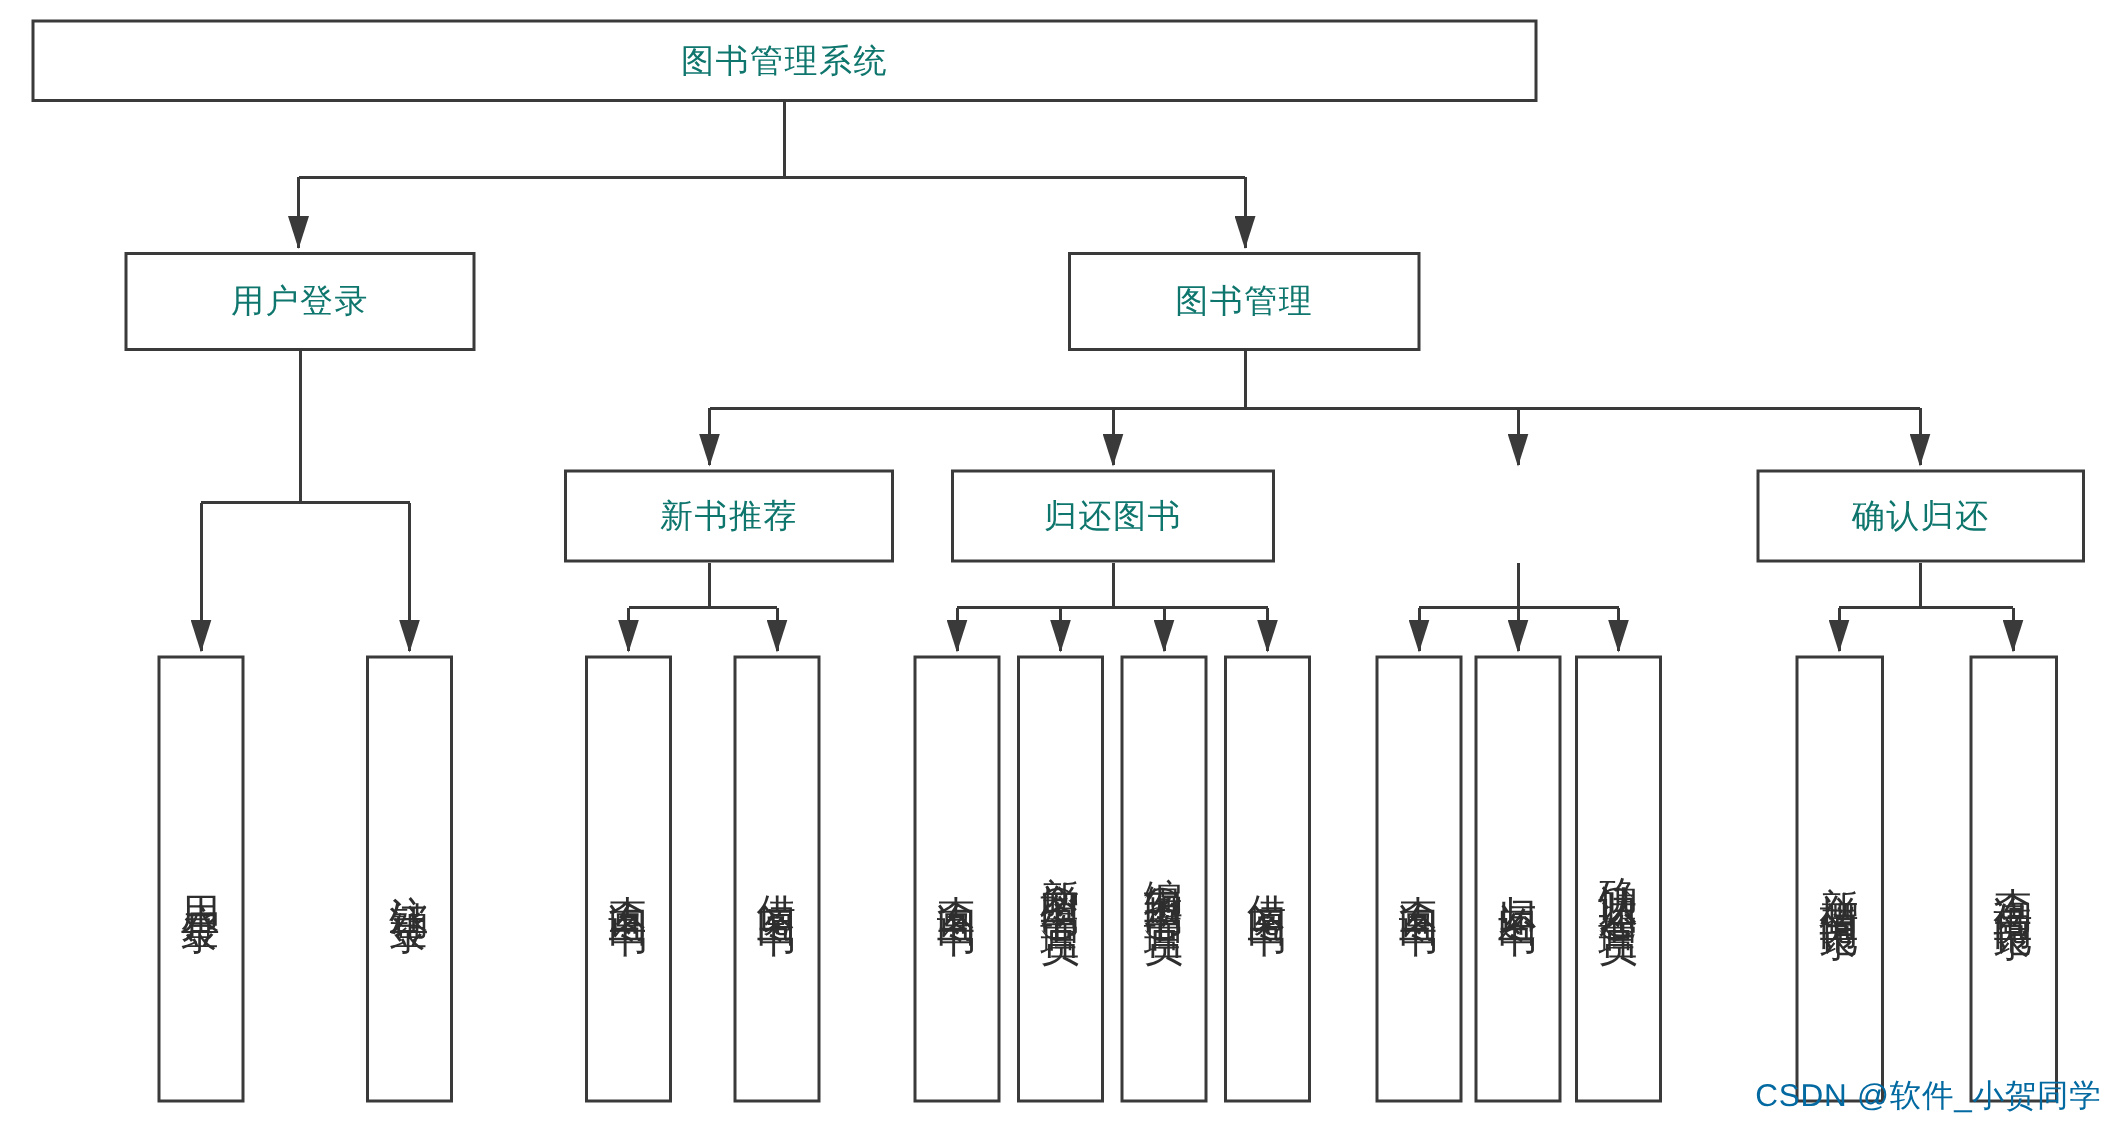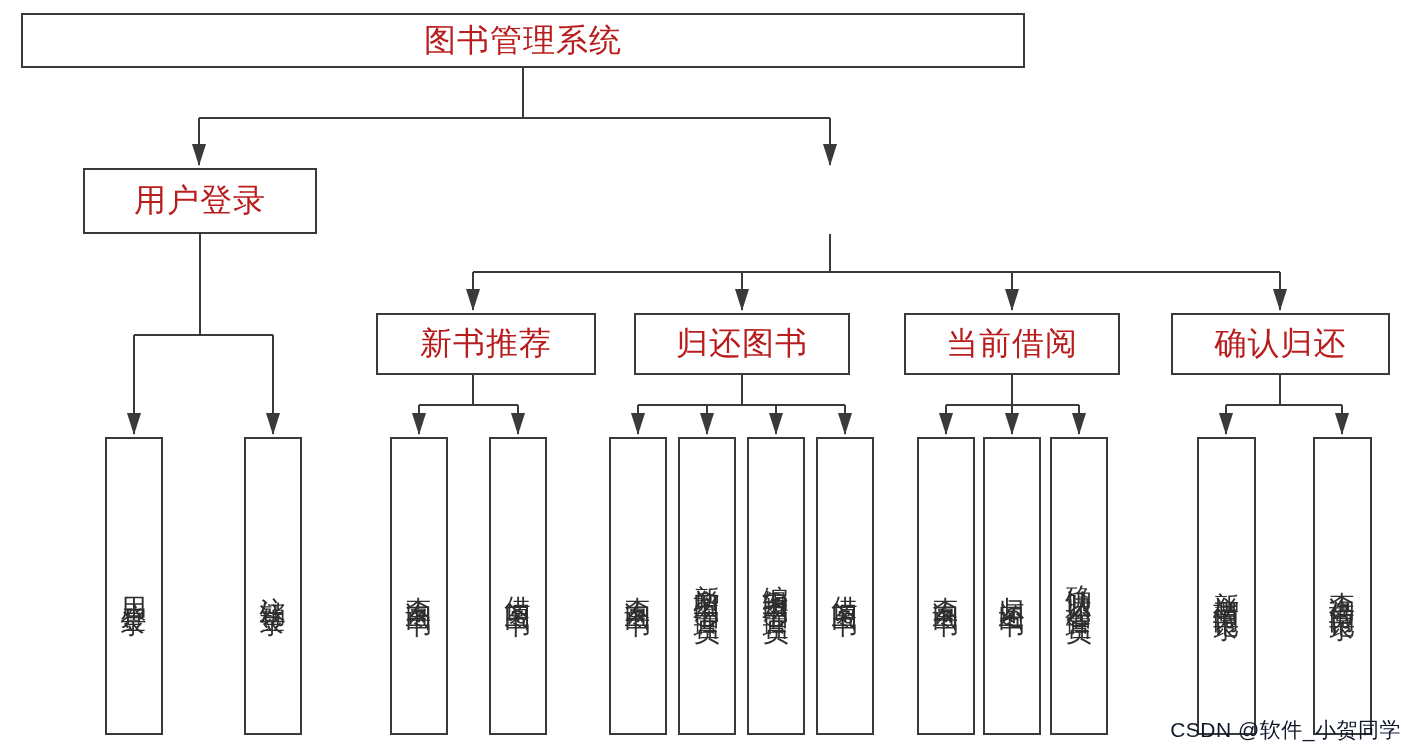--- a/index.html
+++ b/index.html
@@ -31,41 +31,41 @@
     position: absolute;
     box-sizing: border-box;
     background: #ffffff;
     border: 2px solid #3a3a3a;
     display: flex;
     align-items: center;
     justify-content: center;
     z-index: 2;
   }
   .node .lbl {
-    font-size: 32px;
-    color: #b91c1c;
+    font-size: 22px;
+    color: #0f766e;
     letter-spacing: 1px;
     white-space: nowrap;
   }
   .node .vlbl {
     writing-mode: vertical-rl;
     text-orientation: mixed;
     font-size: 26px;
     line-height: 1;
     letter-spacing: 5px;
     color: #2e2e2e;
     white-space: nowrap;
   }
   .watermark {
     position: absolute;
     top: 716px;
     right: 4px;
     z-index: 3;
     font-size: 21px;
-    color: #0f172a;
+    color: #0369a1;
     letter-spacing: 0.5px;
     white-space: nowrap;
   }
 </style>
 </head>
 <body>
 
 <div class="stage">
 
   <svg class="connectors" width="1405" height="747" viewBox="0 0 1405 747">
@@ -116,29 +116,29 @@
     <path class="ln" d="M1342,405 V434" marker-end="url(#arr)"></path>
   </svg>
 
   <div class="node" style="left:21px;top:13px;width:1004px;height:55px">
     <span class="lbl">图书管理系统</span>
   </div>
 
   <div class="node" style="left:83px;top:168px;width:234px;height:66px">
     <span class="lbl">用户登录</span>
   </div>
+  <div class="node" style="left:712px;top:168px;width:235px;height:66px">
+    <span class="lbl">图书管理</span>
+  </div>
 
   <div class="node" style="left:376px;top:313px;width:220px;height:62px">
     <span class="lbl">新书推荐</span>
   </div>
   <div class="node" style="left:634px;top:313px;width:216px;height:62px">
     <span class="lbl">归还图书</span>
-  </div>
-  <div class="node" style="left:904px;top:313px;width:216px;height:62px">
-    <span class="lbl">当前借阅</span>
   </div>
   <div class="node" style="left:1171px;top:313px;width:219px;height:62px">
     <span class="lbl">确认归还</span>
   </div>
 
   <div class="node" style="left:105px;top:437px;width:58px;height:298px">
     <span class="vlbl">用户登录</span>
   </div>
   <div class="node" style="left:244px;top:437px;width:58px;height:298px">
     <span class="vlbl">注销登录</span>

